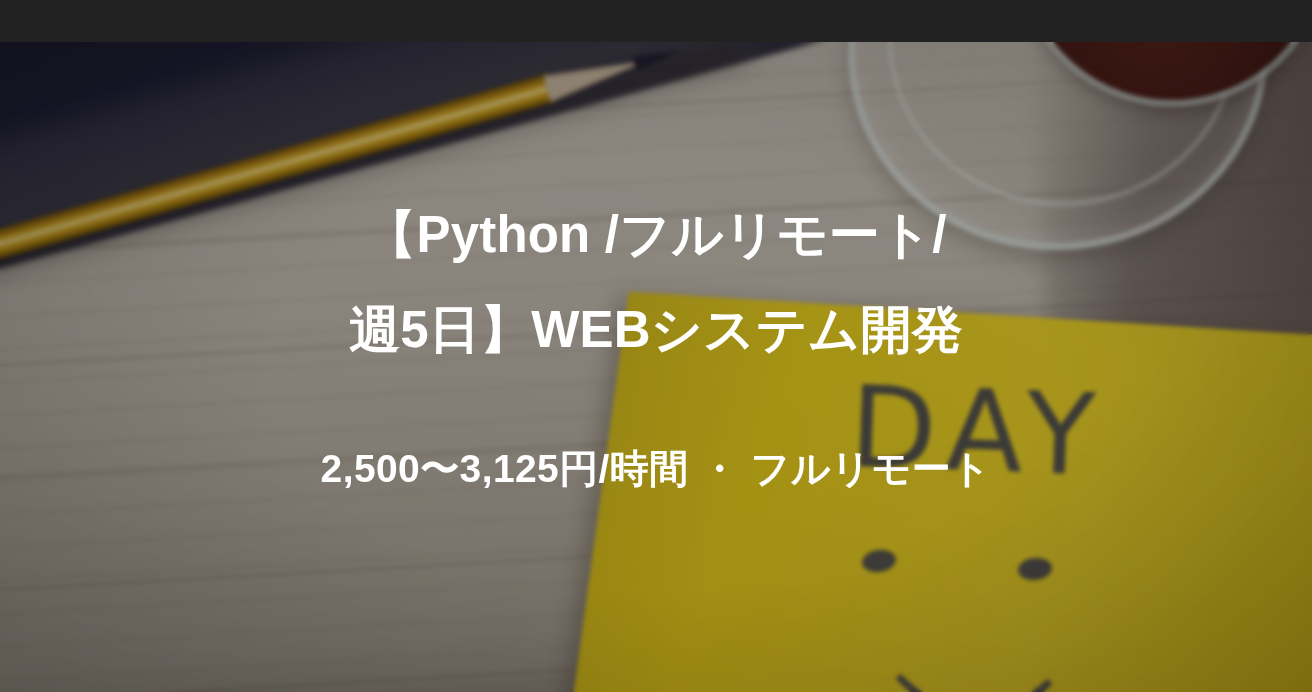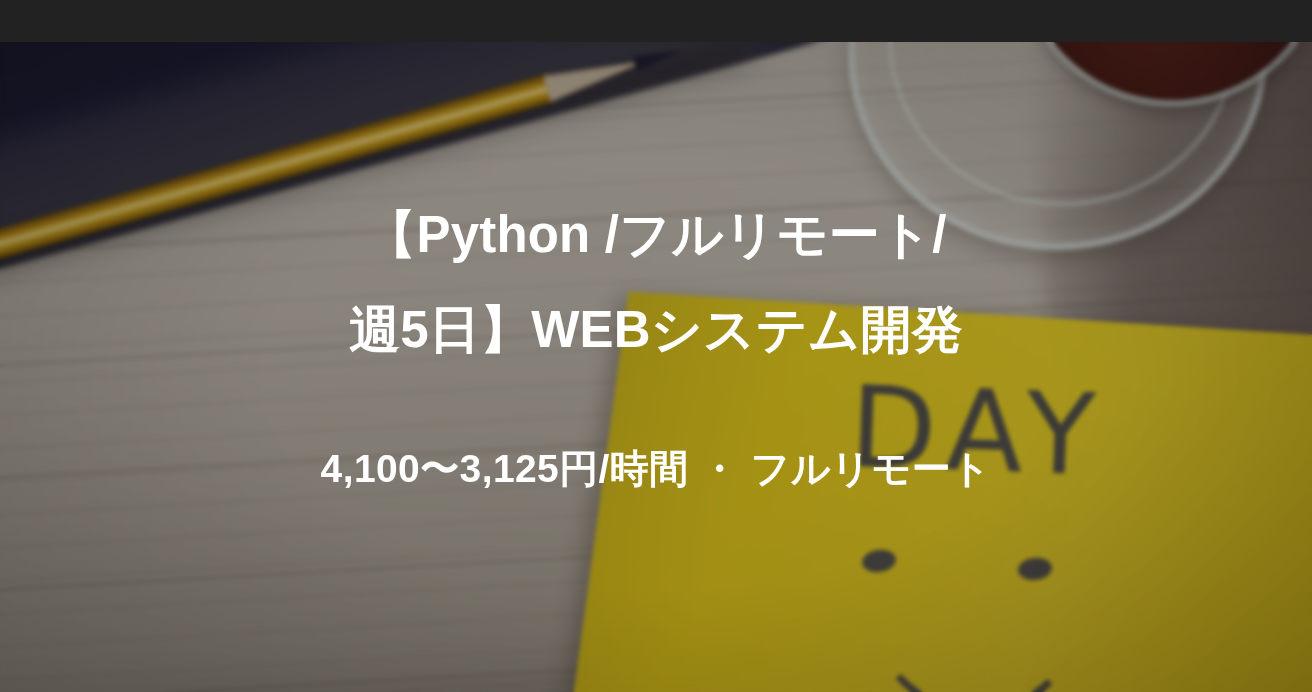--- a/index.html
+++ b/index.html
@@ -291,16 +291,16 @@
     <div class="eye eye-r"></div>
     <div class="mouth"></div>
 
     <div class="blur-veil"></div>
     <div class="overlay"></div>
     <div class="vignette"></div>
   </div>
 
   <div class="content">
     <h1 class="hero-title">【Python /フルリモート/週5日】WEBシステム開発</h1>
-    <p class="hero-subtitle">4,100〜3,125円/時間 ・ フルリモート</p>
+    <p class="hero-subtitle">2,500〜3,125円/時間 ・ フルリモート</p>
   </div>
 
 </div>
 
 </body></html>

